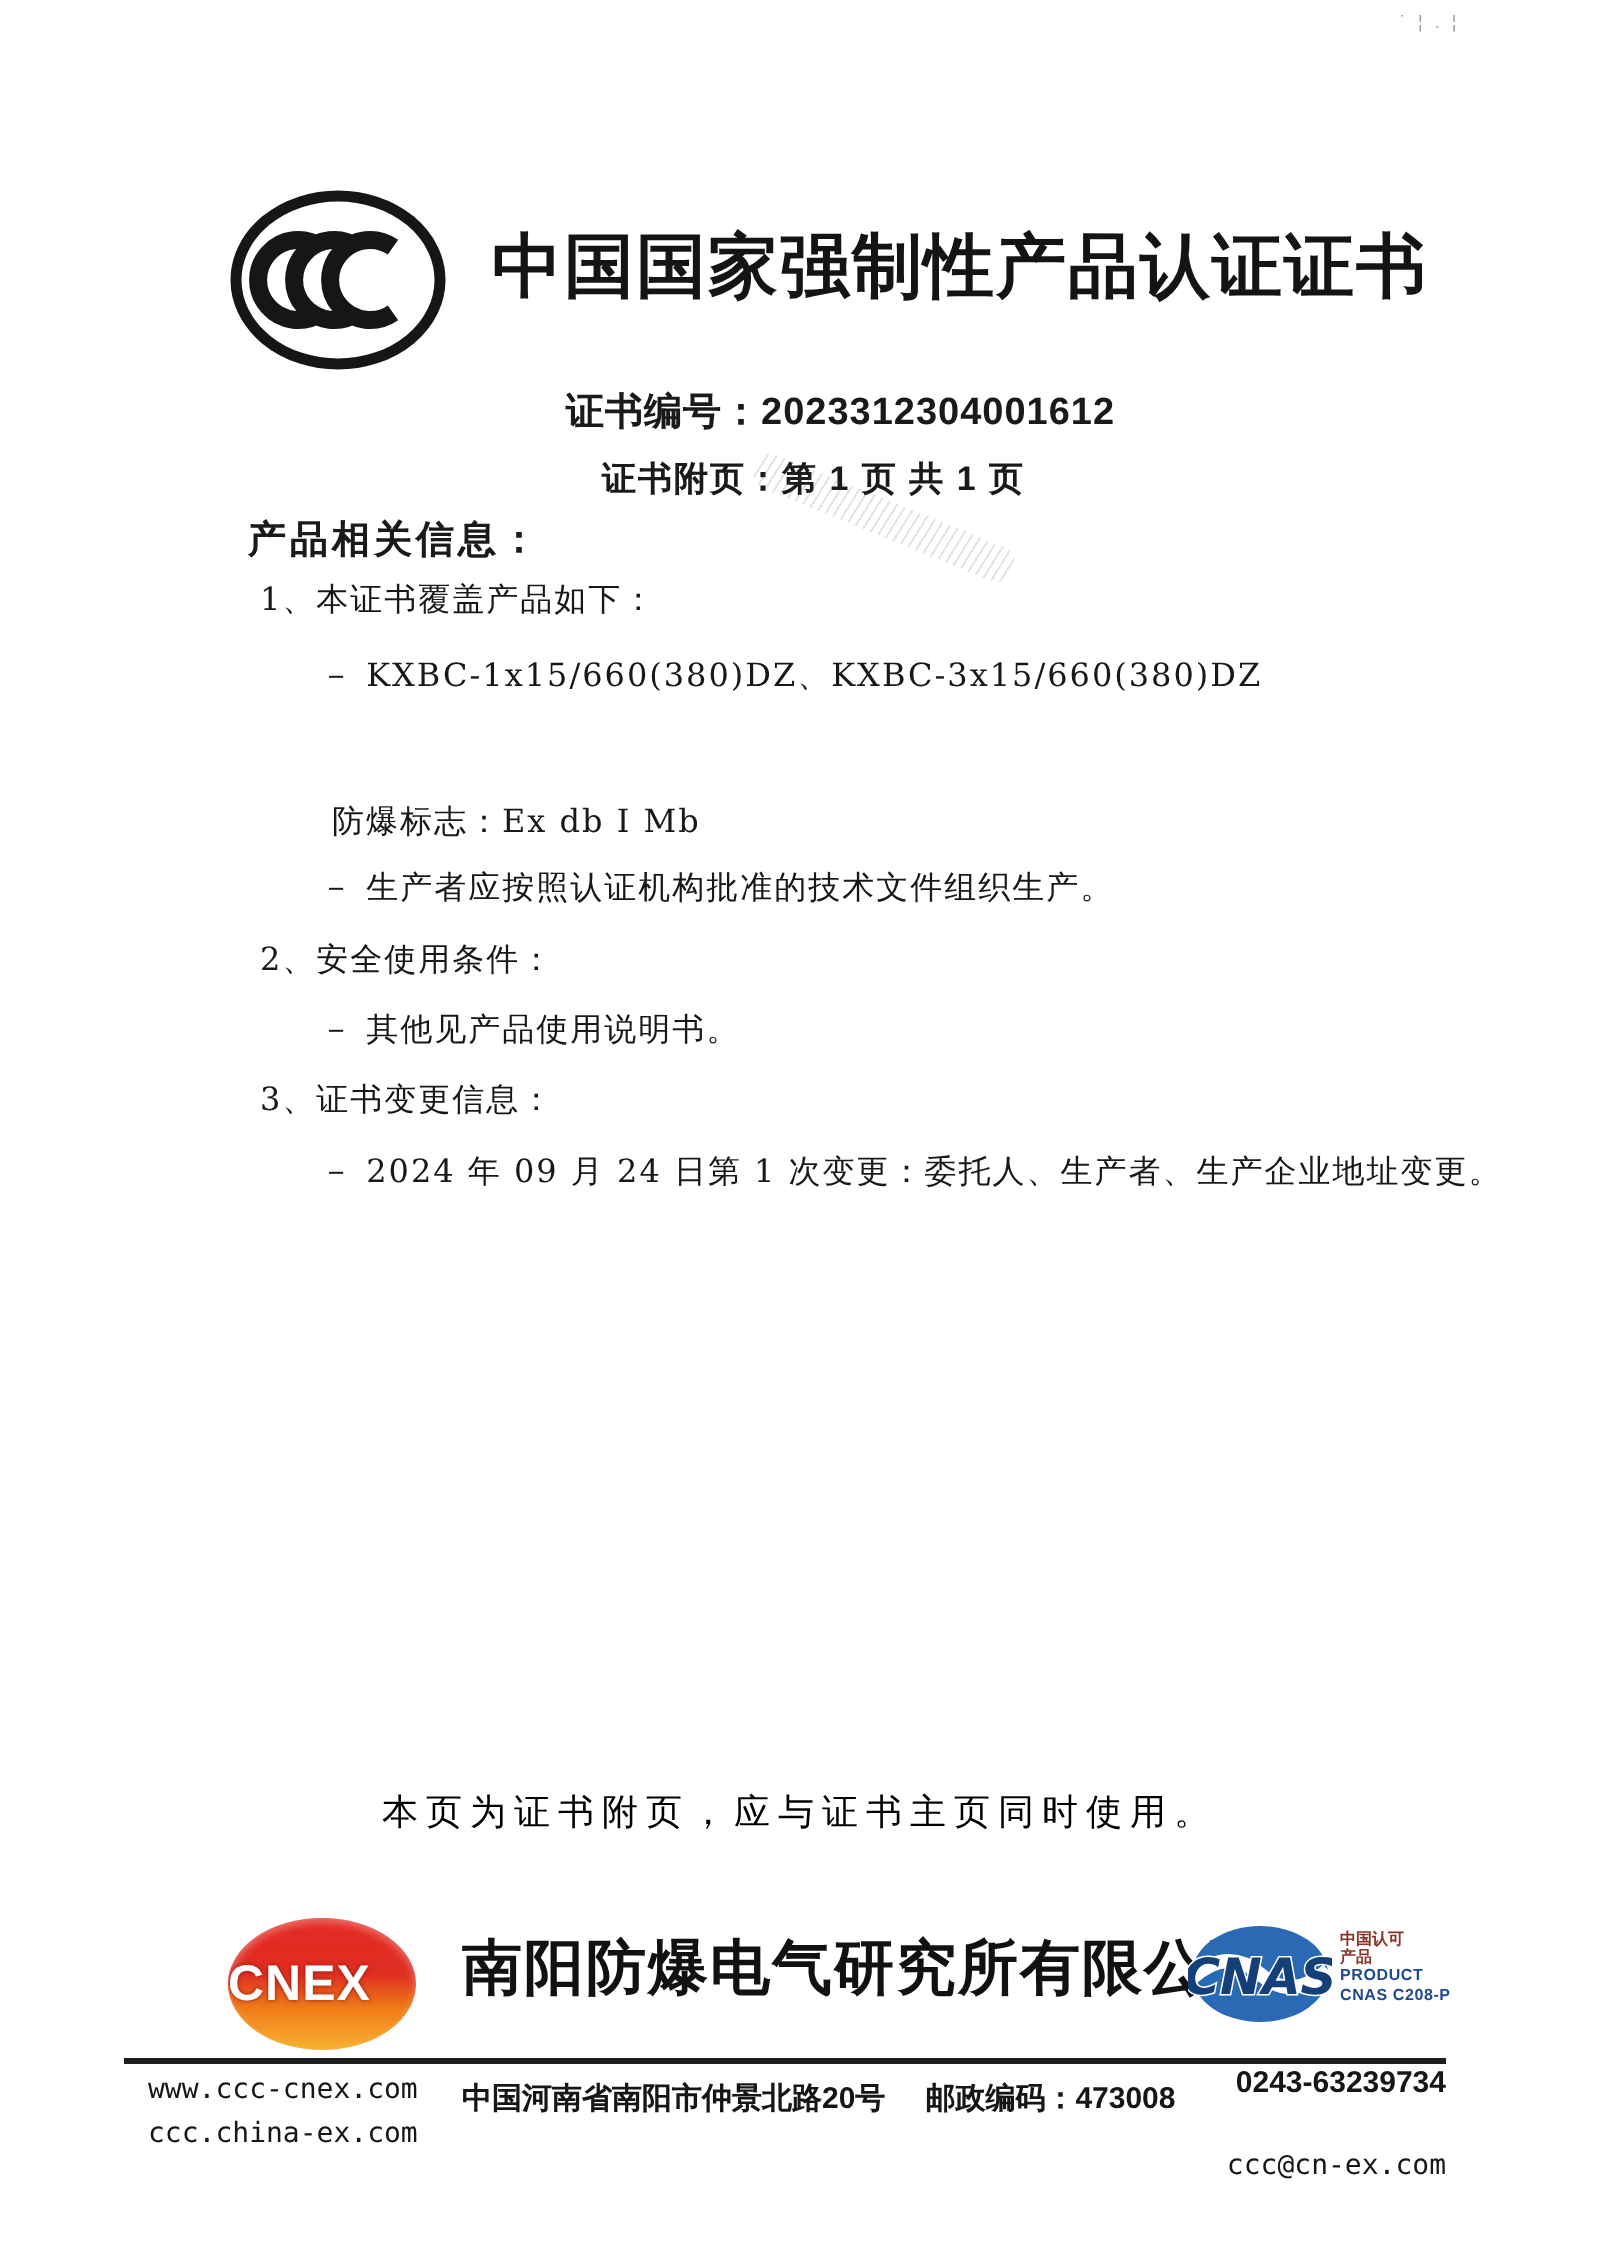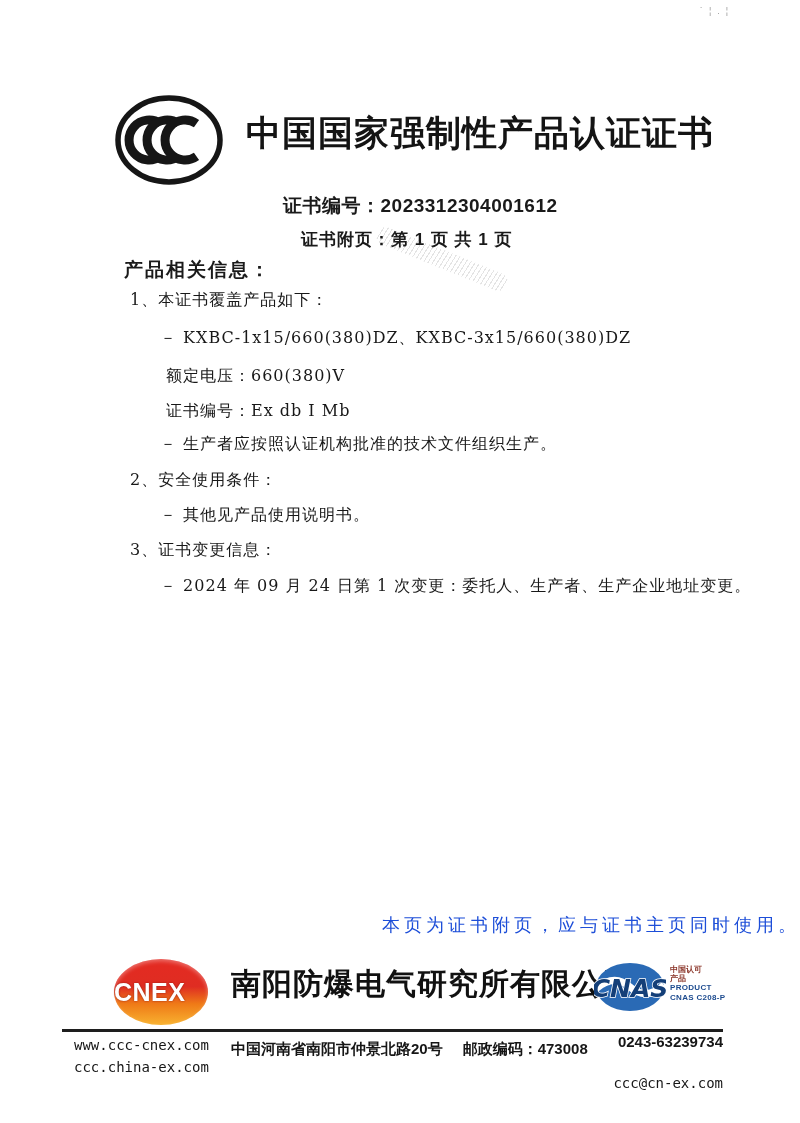--- a/index.html
+++ b/index.html
@@ -49,24 +49,24 @@
     position: absolute; font-size: 16px; letter-spacing: 1px;
     white-space: nowrap; color: #181818;
     font-family: "DejaVu Serif", "Liberation Serif", serif;
   }
   .indent-1 { left: 130px; }
   .indent-2 { left: 160px; }
   .indent-3 { left: 166px; }
 
   
   .statement {
-    position: absolute; left: 0; right: 0; top: 913px;
-    text-align: right; font-size: 18px; letter-spacing: 4px;
+    position: absolute; left: 0; right: 0; top: 894px;
+    text-align: center; font-size: 18px; letter-spacing: 4px;
     font-family: "DejaVu Serif", "Liberation Serif", serif;
-    color: #1d4ed8; font-weight: 500;
+    color: #000000; font-weight: 500;
   }
 
   
   .cnex-logo {
     position: absolute; left: 114px; top: 959px; width: 94px; height: 66px;
     border-radius: 50%;
     background: linear-gradient(180deg, #e42a22 0%, #df2d22 42%, #ef7a17 68%, #f8b230 100%);
     display: flex; align-items: center; justify-content: flex-start;
     box-shadow: inset 0 2px 4px rgba(255,255,255,0.35);
   }
@@ -123,22 +123,21 @@
 
   <div class="cert-no">证书编号：2023312304001612</div>
   <div class="cert-attach">证书附页：第 1 页  共 1 页</div>
 
   <div class="scribble"></div>
 
   <div class="section-heading">产品相关信息：</div>
 
   <div class="line indent-1" style="top:290px">1、本证书覆盖产品如下：</div>
   <div class="line indent-2" style="top:328px">－ KXBC-1x15/660(380)DZ、KXBC-3x15/660(380)DZ</div>
-  <div class="line indent-3" style="top:366px">额定电压：660(380)V</div>
-  <div class="line indent-3" style="top:401px">证书编号：Ex db I Mb</div>
+  <div class="line indent-3" style="top:401px">防爆标志：Ex db I Mb</div>
   <div class="line indent-2" style="top:434px">－ 生产者应按照认证机构批准的技术文件组织生产。</div>
   <div class="line indent-1" style="top:470px">2、安全使用条件：</div>
   <div class="line indent-2" style="top:505px">－ 其他见产品使用说明书。</div>
   <div class="line indent-1" style="top:540px">3、证书变更信息：</div>
   <div class="line indent-2" style="top:576px">－ 2024 年 09 月 24 日第 1 次变更：委托人、生产者、生产企业地址变更。</div>
 
   <div class="statement">本页为证书附页，应与证书主页同时使用。</div>
 
   <div class="cnex-logo">
     <span>CNEX</span>

